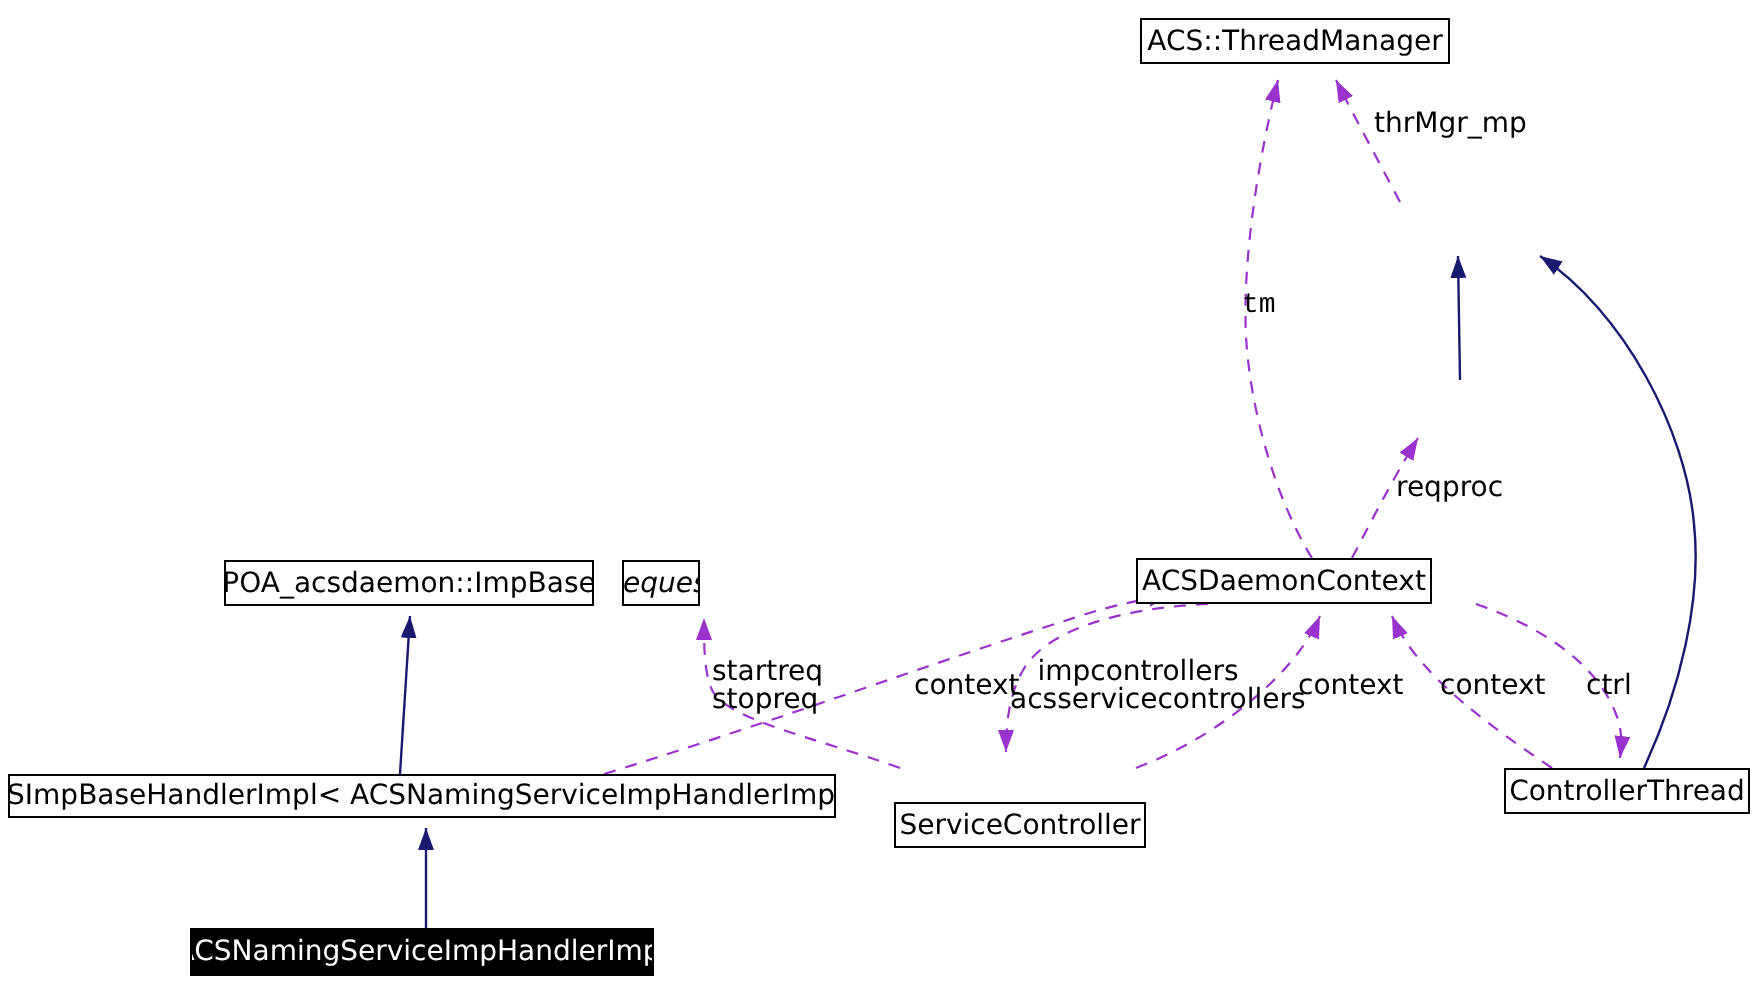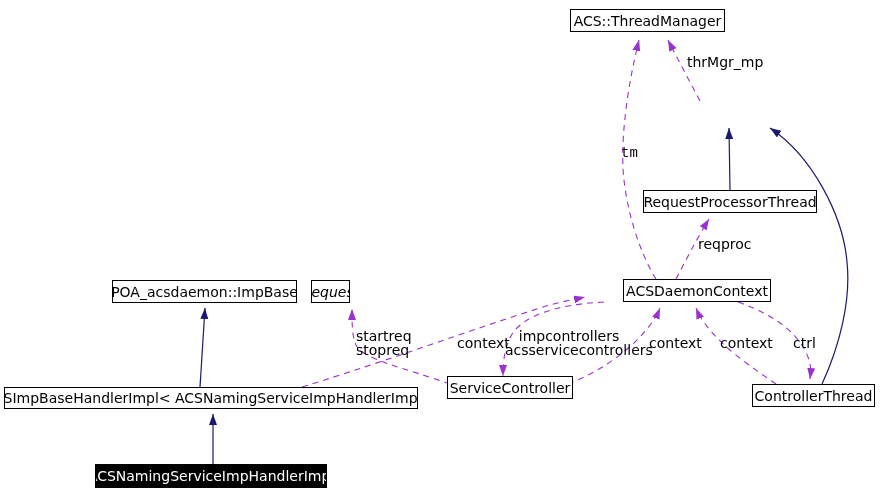--- a/index.html
+++ b/index.html
@@ -72,31 +72,30 @@
     <path class="edge-dashed" marker-end="url(#ah-dashed)" d="M302,387 C390,360 470,330 540,308 C558,302 572,300 585,297"></path>
     <path class="edge-dashed" marker-end="url(#ah-dashed)" d="M604,302 C560,304 522,315 511,336 C505,347 503,360 503,376"></path>
     <path class="edge-dashed" marker-end="url(#ah-dashed)" d="M568,384 C608,369 648,337 660,308"></path>
     <path class="edge-dashed" marker-end="url(#ah-dashed)" d="M776,384 C745,363 708,337 696,308"></path>
     <path class="edge-dashed" marker-end="url(#ah-dashed)" d="M738,302 C778,316 800,336 808,357 C811,365 811,370 810,379"></path>
   </svg>
 
   <div class="node" style="left:570px;top:9px;width:155px;height:23px;">ACS::ThreadManager</div>
 
 
-  <div class="node" style="left:643px;top:190px;width:174px;height:23px;">RequestProcessorThread</div>
 
-  <div class="node" style="left:623px;top:279px;width:148px;height:23px;">ACSDaemonContext</div>
+  <div class="node" style="left:568px;top:279px;width:148px;height:23px;">ACSDaemonContext</div>
 
   <div class="node" style="left:112px;top:280px;width:185px;height:23px;">POA_acsdaemon::ImpBase</div>
 
   <div class="node" style="left:311px;top:280px;width:39px;height:23px;font-style:italic;">Request</div>
 
   <div class="node" style="left:4px;top:387px;width:414px;height:22px;">ACSImpBaseHandlerImpl&lt; ACSNamingServiceImpHandlerImpl &gt;</div>
 
-  <div class="node" style="left:447px;top:376px;width:126px;height:23px;">ServiceController</div>
+  <div class="node" style="left:447px;top:401px;width:126px;height:23px;">ServiceController</div>
 
   <div class="node" style="left:752px;top:384px;width:123px;height:23px;">ControllerThread</div>
 
   <div class="node node-filled" style="left:95px;top:464px;width:232px;height:24px;">ACSNamingServiceImpHandlerImpl</div>
 
   <div class="edge-label" style="left:687px;top:55px;">thrMgr_mp</div>
 
   <div class="edge-label" style="left:621px;top:146px;font-family:Liberation Mono, monospace;">tm</div>
 
   <div class="edge-label" style="left:698px;top:237px;">reqproc</div>

